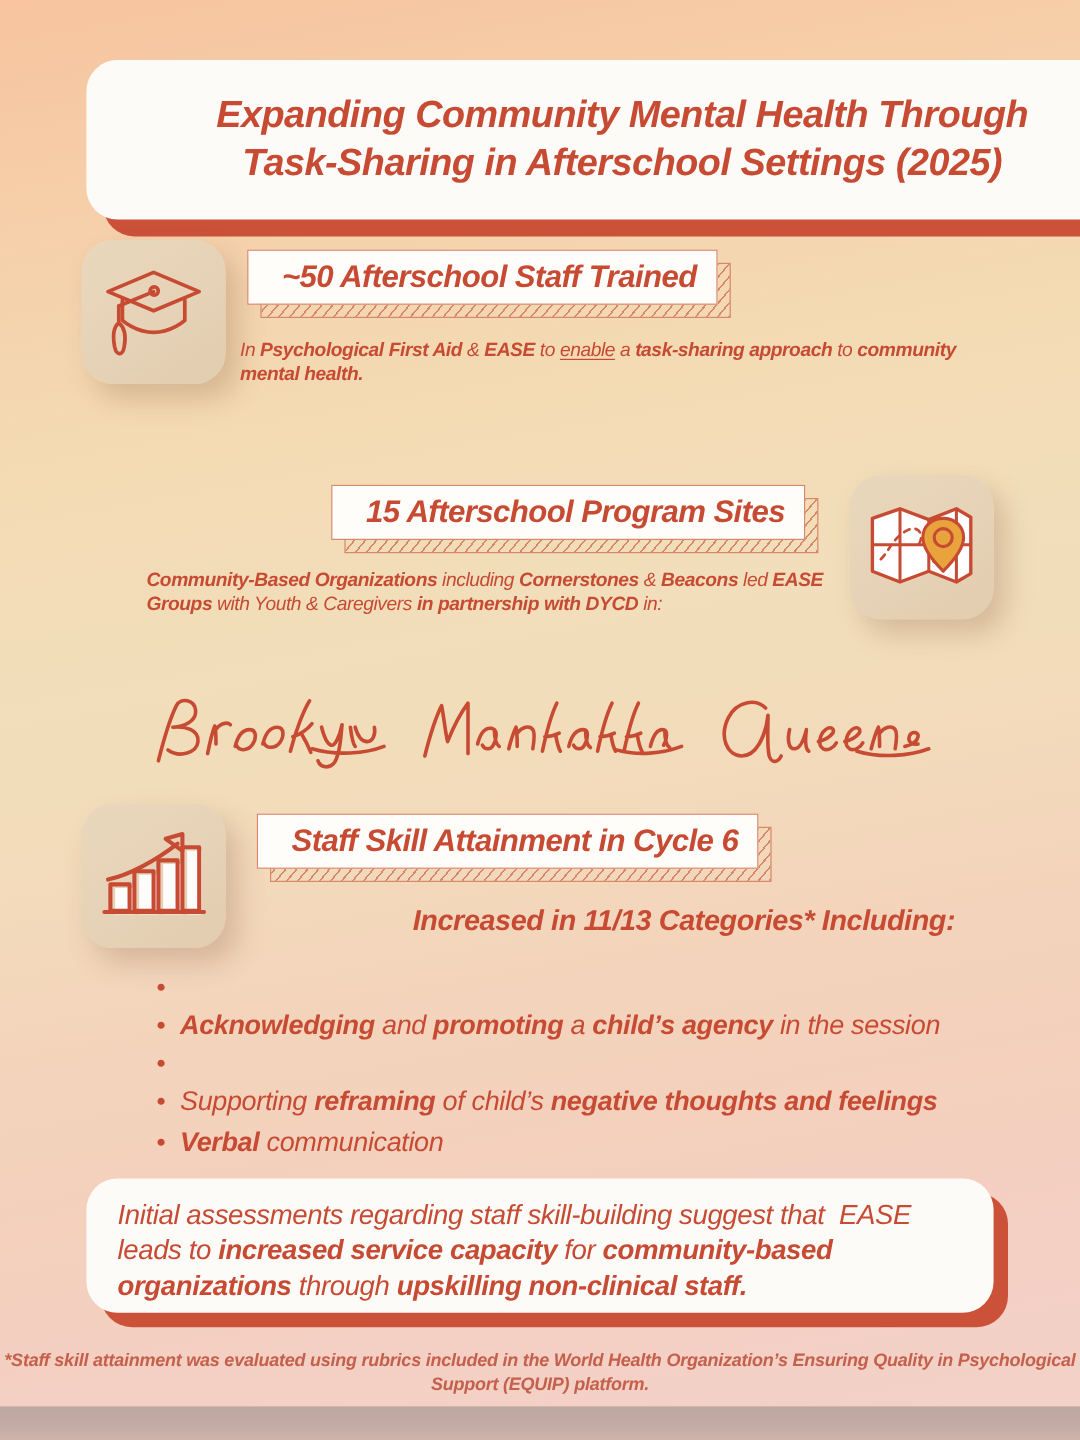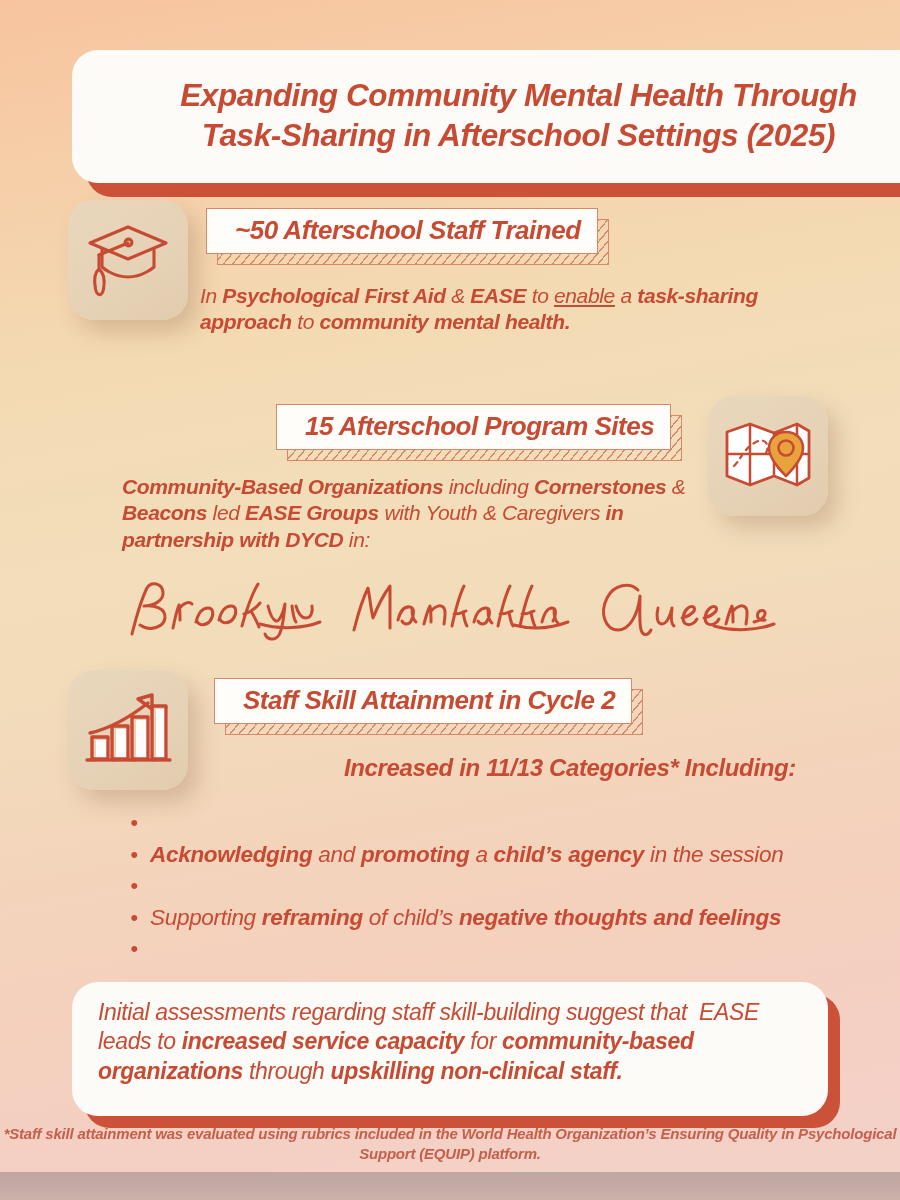--- a/index.html
+++ b/index.html
@@ -117,21 +117,21 @@
     display: flex;
     align-items: center;
     justify-content: center;
   }
   .icon-tile svg { display: block; }
 
   
   .body-text {
     position: absolute;
     color: #c74a33;
-    font-size: 21px;
+    font-size: 16px;
     font-style: italic;
     line-height: 1.26;
     letter-spacing: -0.35px;
   }
   .body-text b { font-weight: bold; }
   .body-text u { text-decoration: underline; text-underline-offset: 2px; }
 
   
   .boroughs {
     position: absolute;
@@ -171,21 +171,21 @@
   
   .concl-wrap {
     position: absolute;
     left: 72px; top: 982px;
     width: 756px;
   }
   .concl-shadow {
     left: 12px; top: 12px; right: -12px; bottom: -12px;
   }
   .concl-card {
-    padding: 16px 26px 30px 26px;
+    padding: 16px 26px 8px 26px;
   }
   .concl-text {
     color: #c74a33;
     font-size: 23px;
     font-style: italic;
     line-height: 1.28;
     letter-spacing: -0.35px;
   }
   .concl-text b { font-weight: bold; }
 
@@ -328,21 +328,21 @@
       <path d="M5 73 L88 73"></path>
       <path d="M8 46 C26 42 48 30 66 16"></path>
       <path d="M56 12 L70 8 L70 22 Z"></path>
     </g>
   </svg>
 </div>
 
 <div class="pill-wrap" style="left:214px; top:678px;">
   <div class="hatch"></div>
   <div class="pill">
-    <div class="pill-label">Staff Skill Attainment in Cycle 2</div>
+    <div class="pill-label">Staff Skill Attainment in Cycle 6</div>
   </div>
 </div>
 
 <div class="body-text" style="left:216px; top:753px; width:580px; font-weight:bold; font-size:24px;text-align:right;">Increased in 11/13 Categories* Including:</div>
 
 <div class="bullets">
 
   <div class="bullet-row">
     <span class="bullet-dot">•</span>
   </div>
@@ -356,20 +356,21 @@
     <span class="bullet-dot">•</span>
   </div>
 
   <div class="bullet-row">
     <span class="bullet-dot">•</span>
     <span class="bullet-text">Supporting <b>reframing</b> of child’s <b>negative thoughts and feelings</b></span>
   </div>
 
   <div class="bullet-row">
     <span class="bullet-dot">•</span>
+    <span class="bullet-text"><b>Verbal</b> communication</span>
   </div>
 
 </div>
 
 <div class="concl-wrap card-wrap">
   <div class="card-shadow concl-shadow"></div>
   <div class="card concl-card">
     <div class="concl-text">
       <span>Initial assessments regarding staff skill-building suggest that&nbsp; EASE leads to </span><b>increased service capacity</b><span> for </span><b>community-based organizations</b><span> through </span><b>upskilling non-clinical staff.</b>
     </div>

